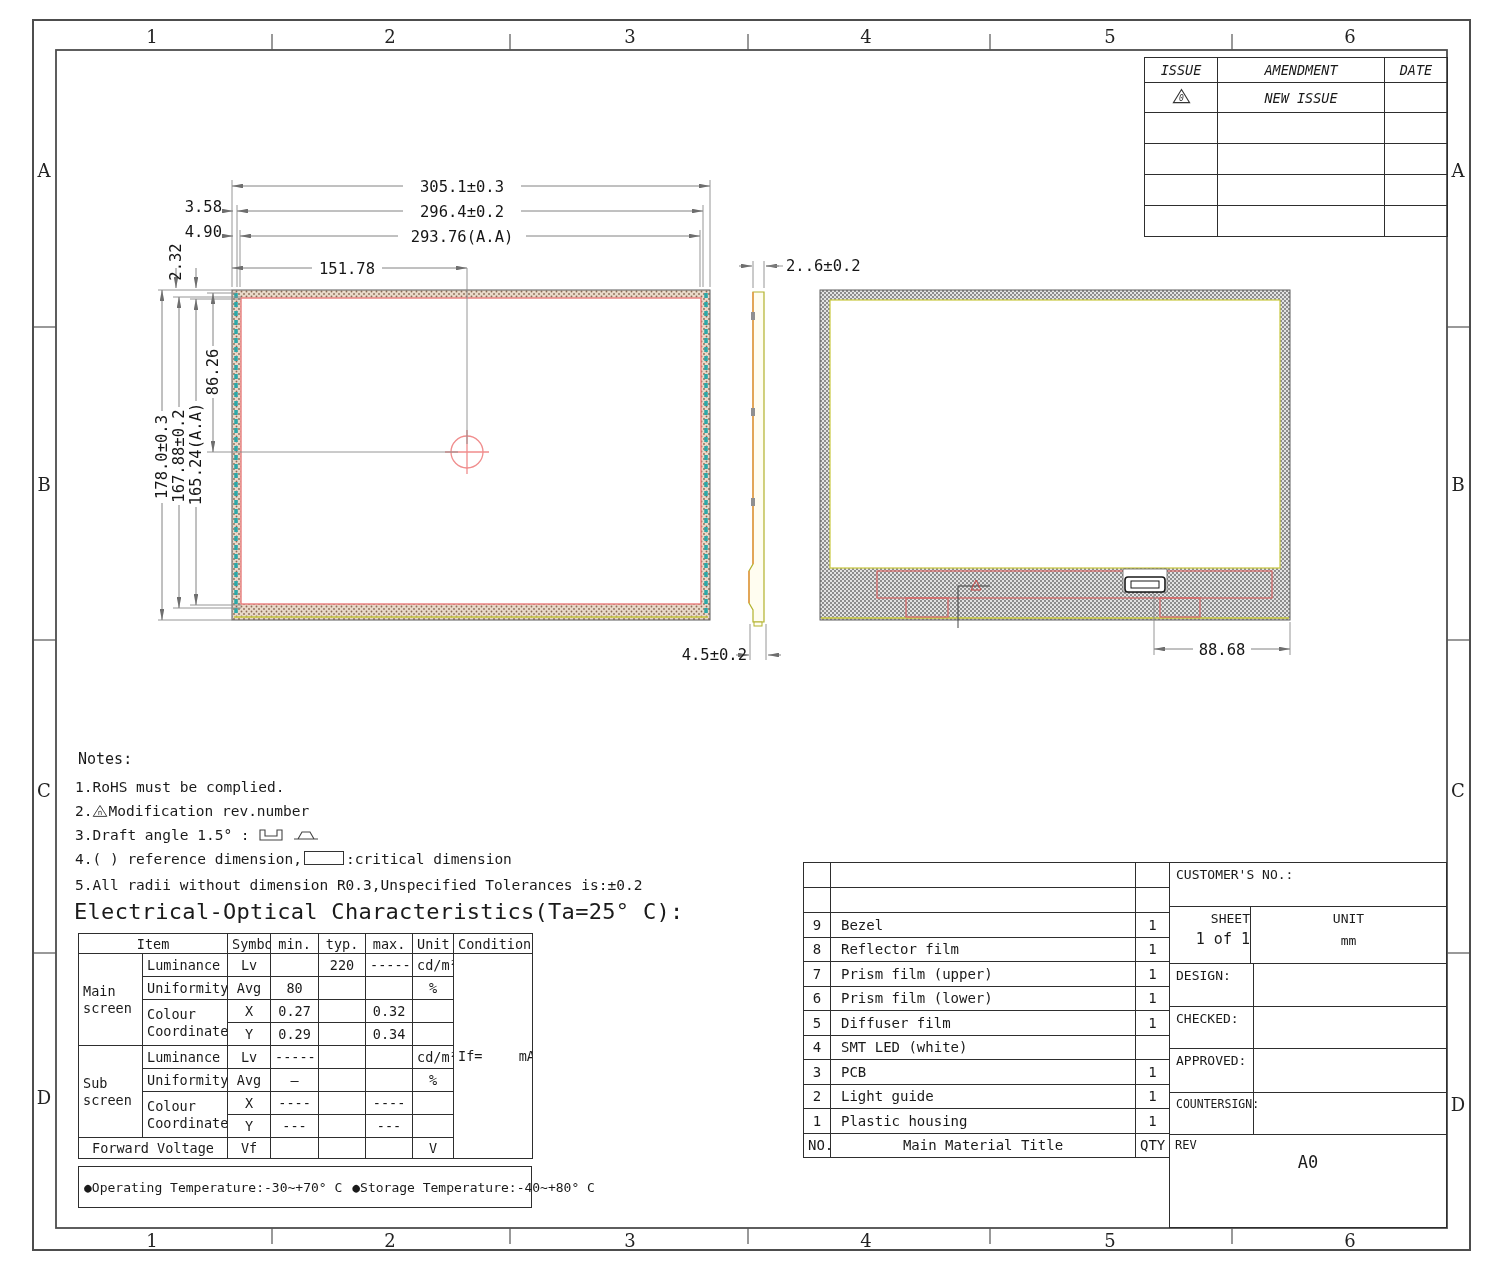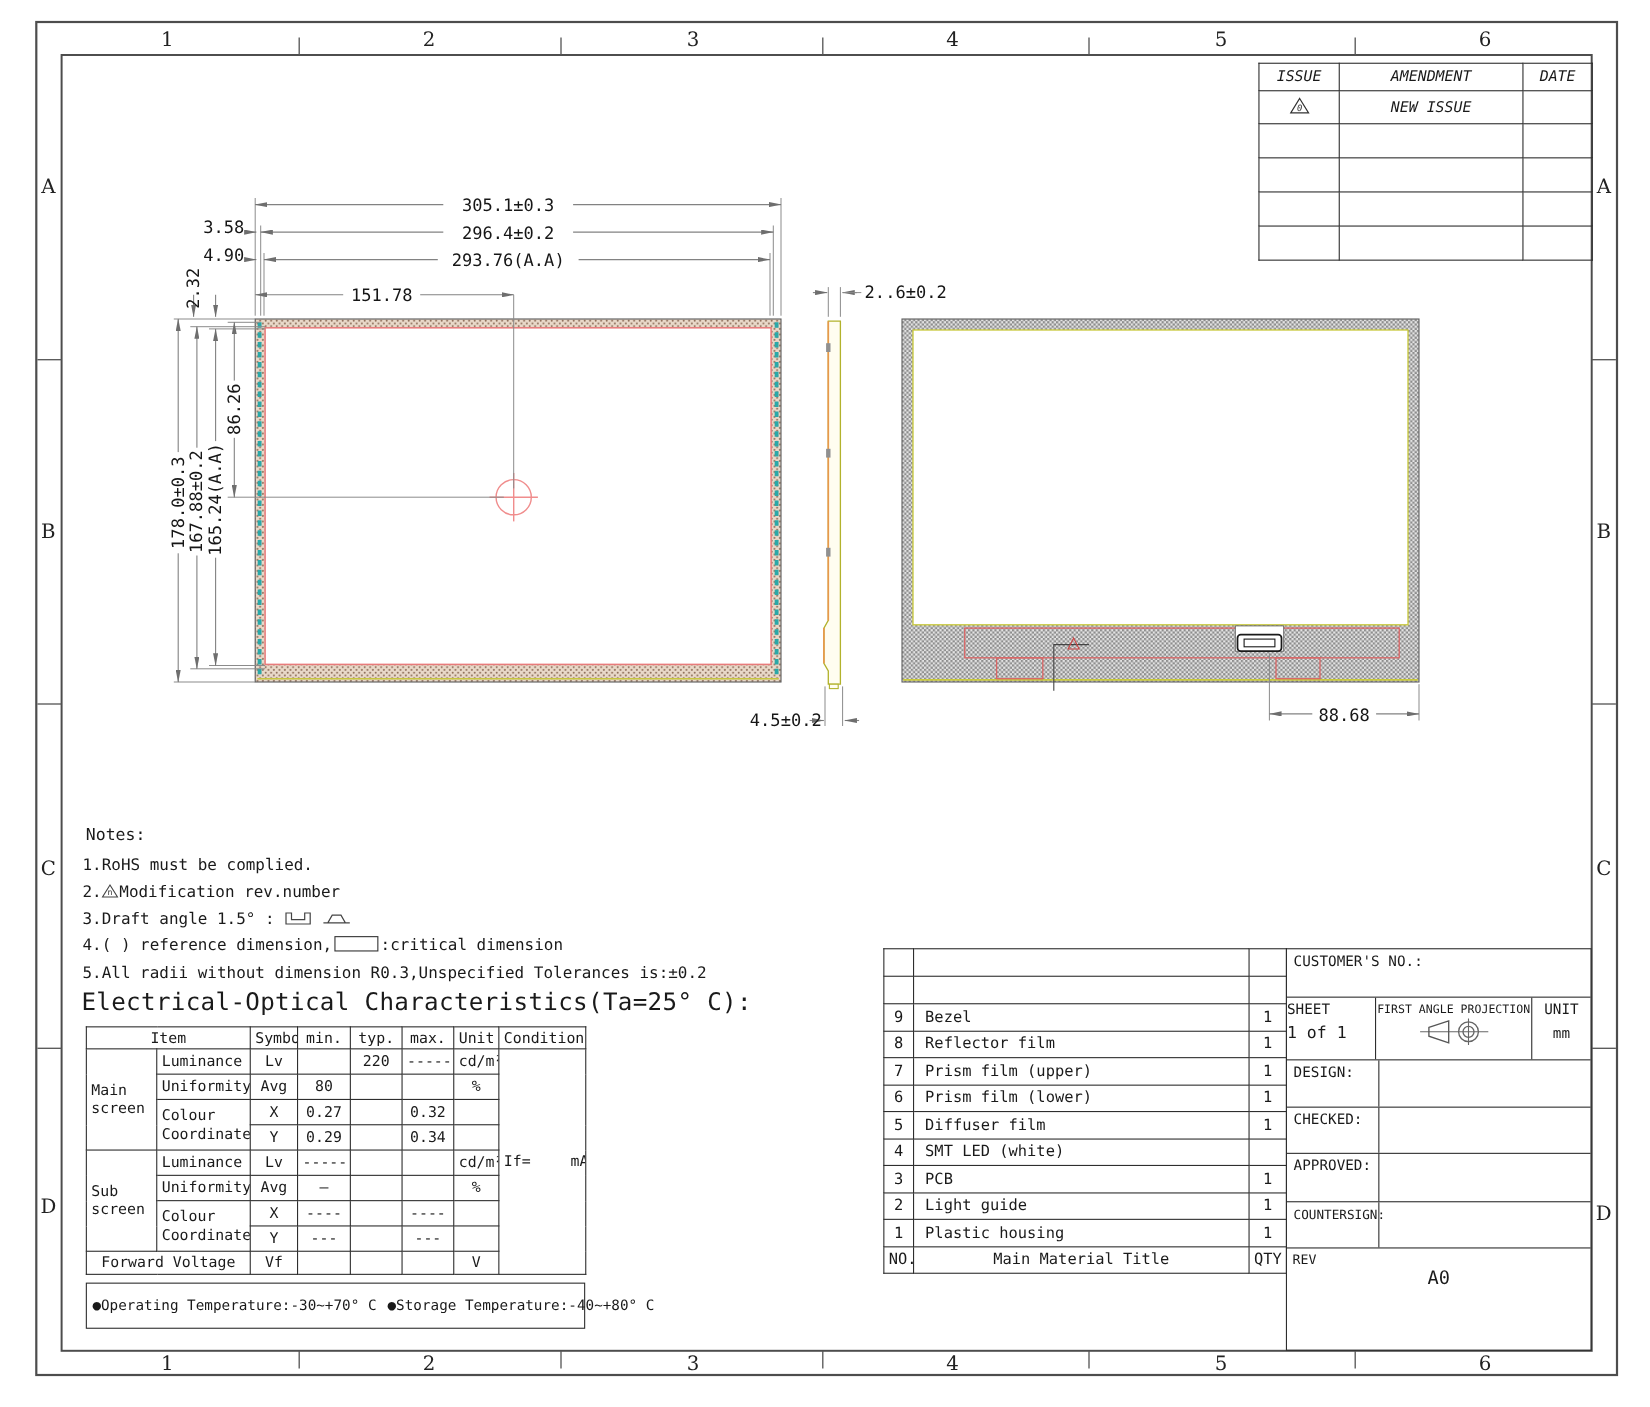--- a/index.html
+++ b/index.html
@@ -469,33 +469,23 @@
   </tr>
 </tbody>
   </table>
 
 <div class="tb" style="left:1169px;top:862px;width:278px;height:366px">
   <div class="tb-row" style="height:43px">
     <div class="tb-label">CUSTOMER'S NO.:</div>
   </div>
   <div class="tb-row" style="height:57px">
     <div class="flexrow">
-      <div class="cellR" style="width:81px;text-align:left">
+      <div class="cellR" style="width:81px;text-align:right">
         <div style="font-size:13px;padding-top:4px">SHEET</div>
         <div style="font-size:15px;padding-top:4px">1 of 1</div>
-      </div>
-      <div class="cellR" style="width:142px;text-align:center">
-        <div style="font-size:10.5px;padding-top:5px;white-space:nowrap">FIRST ANGLE PROJECTION</div>
-        <svg width="66" height="28" viewBox="0 0 66 28">
-          <line x1="2" y1="14" x2="64" y2="14" stroke="#666" stroke-width="1"></line>
-          <polygon points="10,10 28,4 28,24 10,18" fill="none" stroke="#555" stroke-width="1.2"></polygon>
-          <circle cx="46" cy="14" r="9" fill="none" stroke="#666" stroke-width="1.2"></circle>
-          <circle cx="46" cy="14" r="5" fill="none" stroke="#666" stroke-width="1.2"></circle>
-          <line x1="46" y1="2" x2="46" y2="26" stroke="#666" stroke-width="1"></line>
-        </svg>
       </div>
       <div style="flex:1;text-align:center">
         <div style="font-size:13px;padding-top:4px">UNIT</div>
         <div style="font-size:13px;padding-top:7px">mm</div>
       </div>
     </div>
   </div>
   <div class="tb-row" style="height:43px">
     <div class="flexrow">
       <div class="cellR" style="width:84px">

